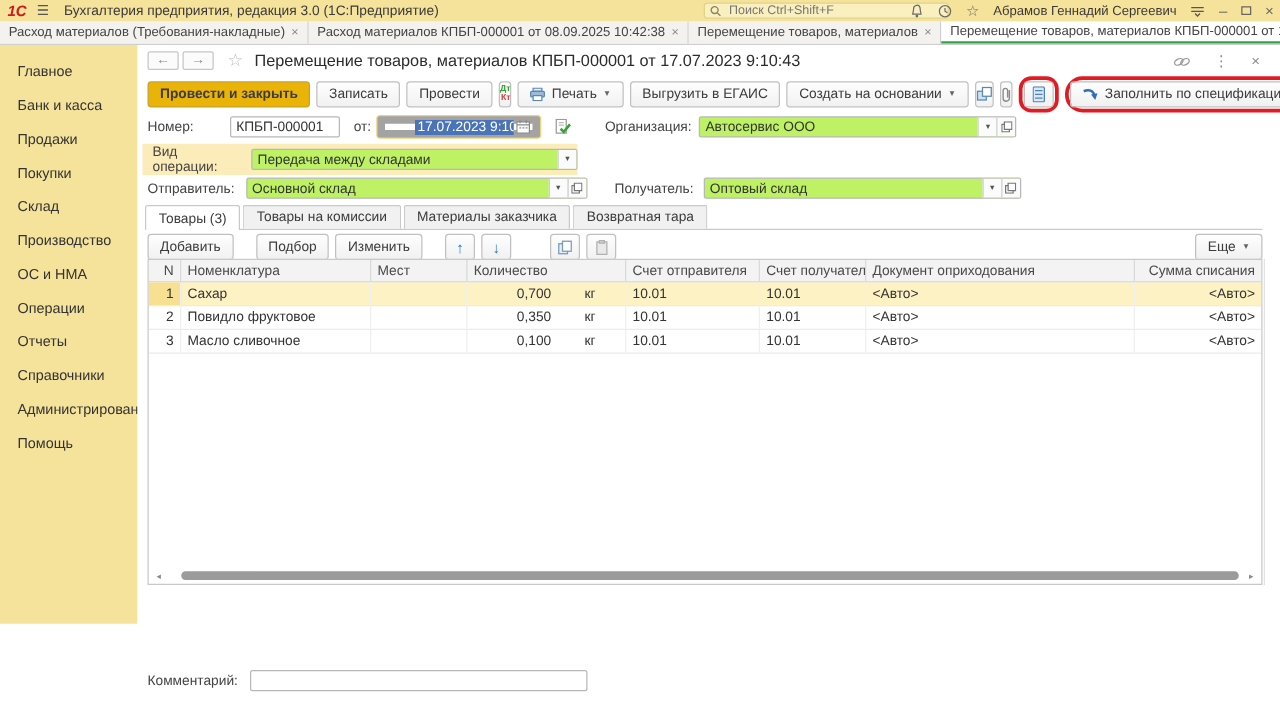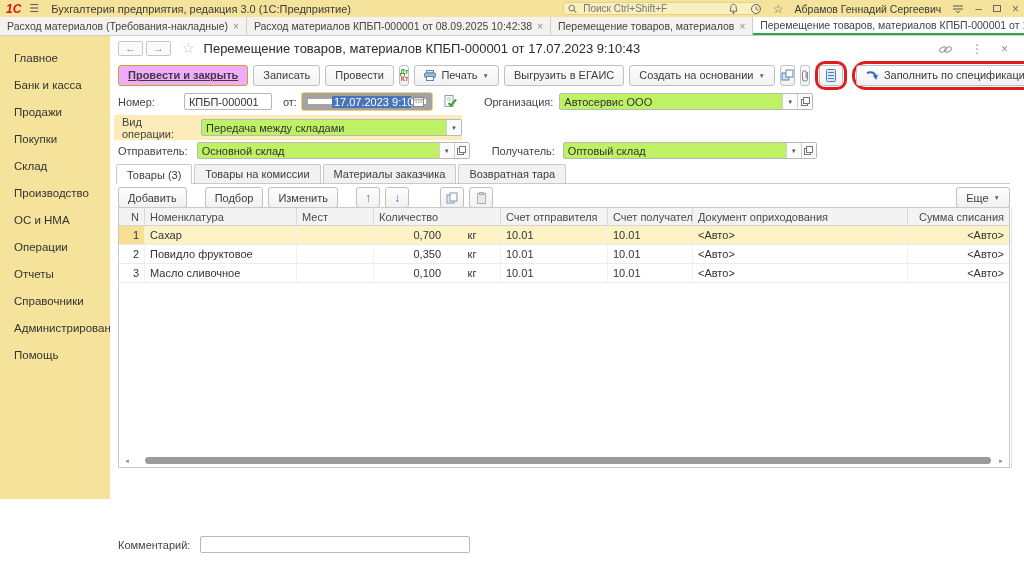--- a/index.html
+++ b/index.html
@@ -33,21 +33,21 @@
   
   .nav-row { position:absolute; top:4px; left:8px; display:flex; align-items:center; gap:3px; }
   .nav-btn { width:25px; height:15px; border:1px solid #c6c6c6; border-radius:2px; background:#fbfbfb; color:#8a8a8a; display:flex; align-items:center; justify-content:center; font-size:11px; cursor:pointer; }
   .fav-star { color:#bdbdbd; font-size:14px; margin:0 6px 0 8px; cursor:pointer; }
   .doc-title { font-size:13px; color:#2b2b2b; }
   .top-icons { position:absolute; top:6px; right:16px; display:flex; align-items:center; gap:18px; color:#8d8d8d; }
   .top-icons .ti { cursor:pointer; font-size:12px; display:flex; align-items:center; }
   
   .toolbar { position:absolute; top:26px; left:8px; right:10px; height:26px; display:flex; align-items:center; gap:5px; }
   .btn { height:21px; border:1px solid #c0c0c0; border-radius:3px; background:linear-gradient(#fefefe,#f1f1f1); padding:0 9px; display:inline-flex; align-items:center; gap:5px; font-size:11px; color:#3c3c3c; cursor:pointer; white-space:nowrap; }
-  .btn.primary { background:#f0abfc; border-color:#c9a227; font-weight:bold;text-decoration:underline; }
+  .btn.primary { background:#eab308; border-color:#c9a227; font-weight:bold; }
   .caret { font-size:6.5px; color:#666; }
   .icon-btn { width:24px; padding:0; justify-content:center; }
   .dtkt { display:flex; flex-direction:column; line-height:1; font-size:7px; font-weight:bold; }
   .dtkt .dt { color:#2fa52f; align-self:flex-start; }
   .dtkt .kt { color:#cc4444; align-self:flex-end; }
   .red-ring { border:3px solid #e11b22; border-radius:10px; padding:1px; display:inline-flex; }
   .red-ring2 { border:3px solid #e11b22; border-radius:14px; padding:1px; display:inline-flex; }
   .push-right { margin-left:auto; }
   
   .frow { position:absolute; display:flex; align-items:center; }

